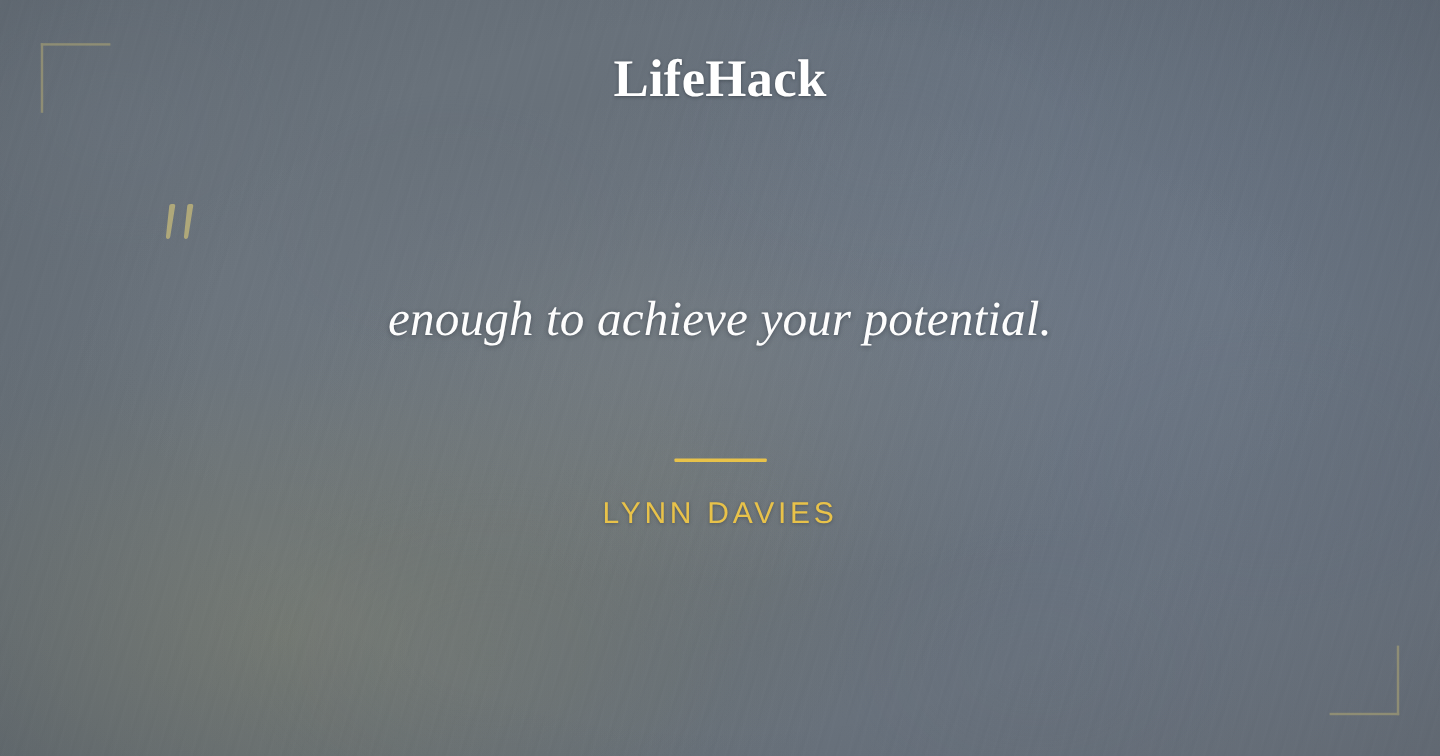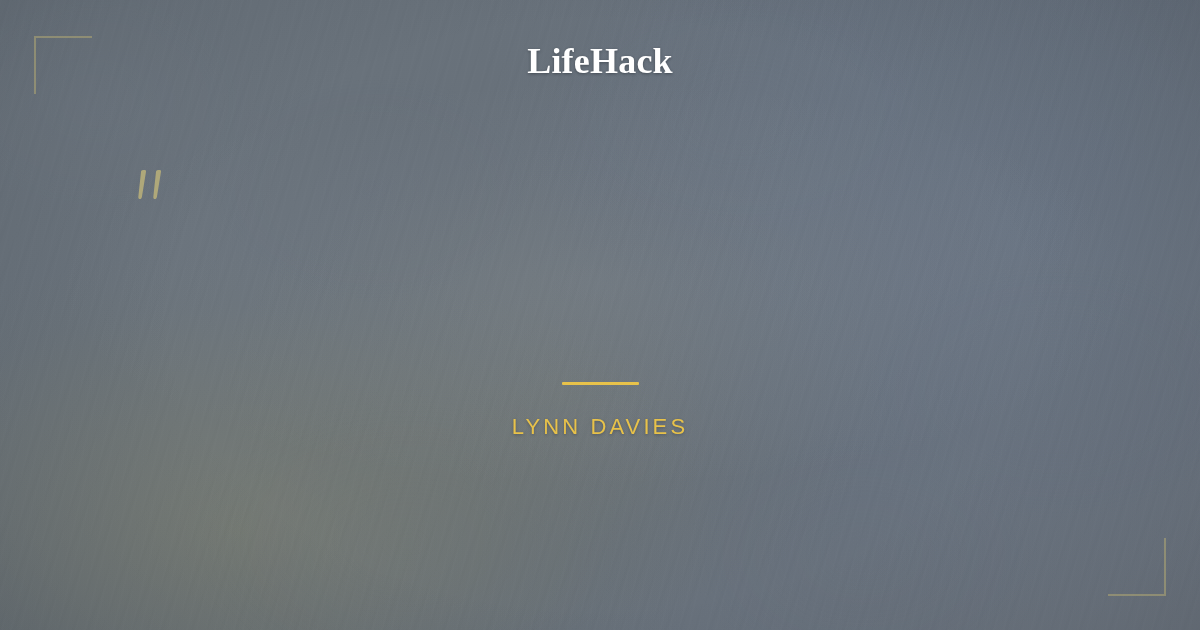--- a/index.html
+++ b/index.html
@@ -116,21 +116,21 @@
   .corner-br { left:1108px; top:538px;
     border-bottom:2px solid var(--bracket);
     border-right:2px solid var(--bracket); }
 
   
   #logo {
     position:absolute;
     left:0; right:0; top:40px;
     text-align:center;
     font-family:"Liberation Serif", "DejaVu Serif", serif;
-    font-size:36px;
+    font-size:44px;
     font-weight:700;
     letter-spacing:.2px;
     color:#ffffff;
     text-shadow:0 1px 3px rgba(25,30,38,0.45);
   }
 
   
   #quote-mark {
     position:absolute;
     left:132px; top:166px;
@@ -166,21 +166,21 @@
     background:var(--gold);
     border-radius:1px;
   }
 
   
   #author {
     position:absolute;
     left:0; right:0; top:414px;
     text-align:center;
     font-family:"Liberation Sans", "DejaVu Sans", sans-serif;
-    font-size:22px;
+    font-size:25px;
     font-weight:400;
     letter-spacing:3.1px;
     color:var(--gold);
     text-transform:uppercase;
     text-shadow:0 1px 3px rgba(28,34,42,0.35);
   }
 
   #card { --gold:#e8c24a; --bracket:#a9a274; }
 </style>
 </head>
@@ -202,20 +202,21 @@
   <div id="logo">LifeHack</div>
 
   <div id="quote-mark">
     <svg viewBox="0 0 42 48" xmlns="http://www.w3.org/2000/svg" aria-hidden="true">
       <path d="M12.6 4.0 C13.6 4.0 14.2 4.6 14.0 5.7 L9.9 31.0 C9.7 32.3 8.9 33.1 7.9 33.1 C6.8 33.1 6.2 32.3 6.3 31.0 L9.0 5.8 C9.1 4.7 10.0 4.0 11.0 4.0 Z" fill="#b5ad79" opacity="0.92"></path>
       <path d="M27.6 4.0 C28.6 4.0 29.2 4.6 29.0 5.7 L24.9 31.0 C24.7 32.3 23.9 33.1 22.9 33.1 C21.8 33.1 21.2 32.3 21.3 31.0 L24.0 5.8 C24.1 4.7 25.0 4.0 26.0 4.0 Z" fill="#b5ad79" opacity="0.92"></path>
     </svg>
   </div>
 
   <div id="quote-block">
+    <div class="quote-line">enough to achieve your potential.</div>
   </div>
 
   <div id="divider-wrap">
     <div id="divider"></div>
   </div>
 
   <div id="author">LYNN DAVIES</div>
 
 </div>
 

